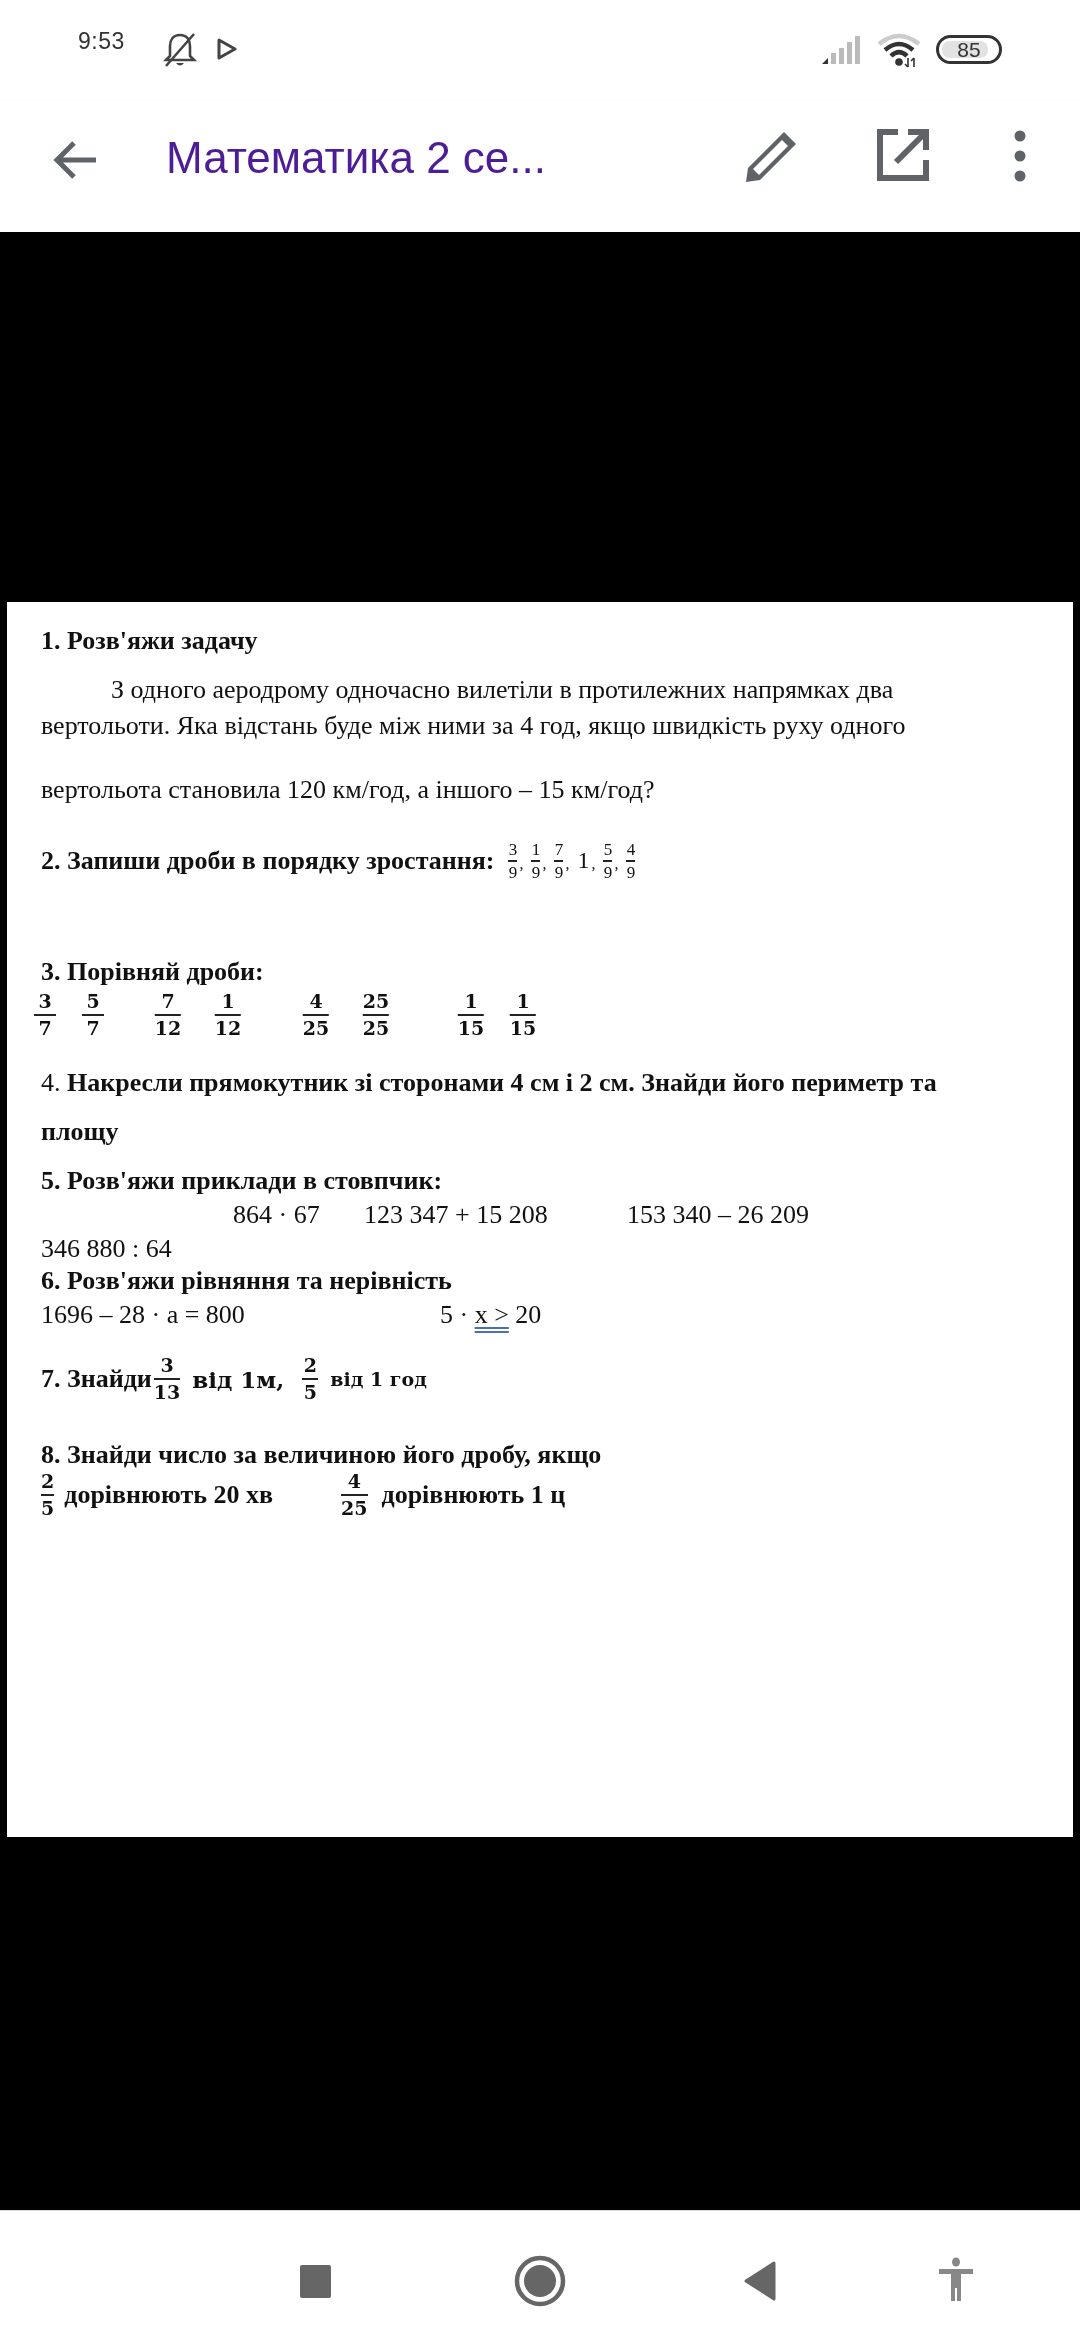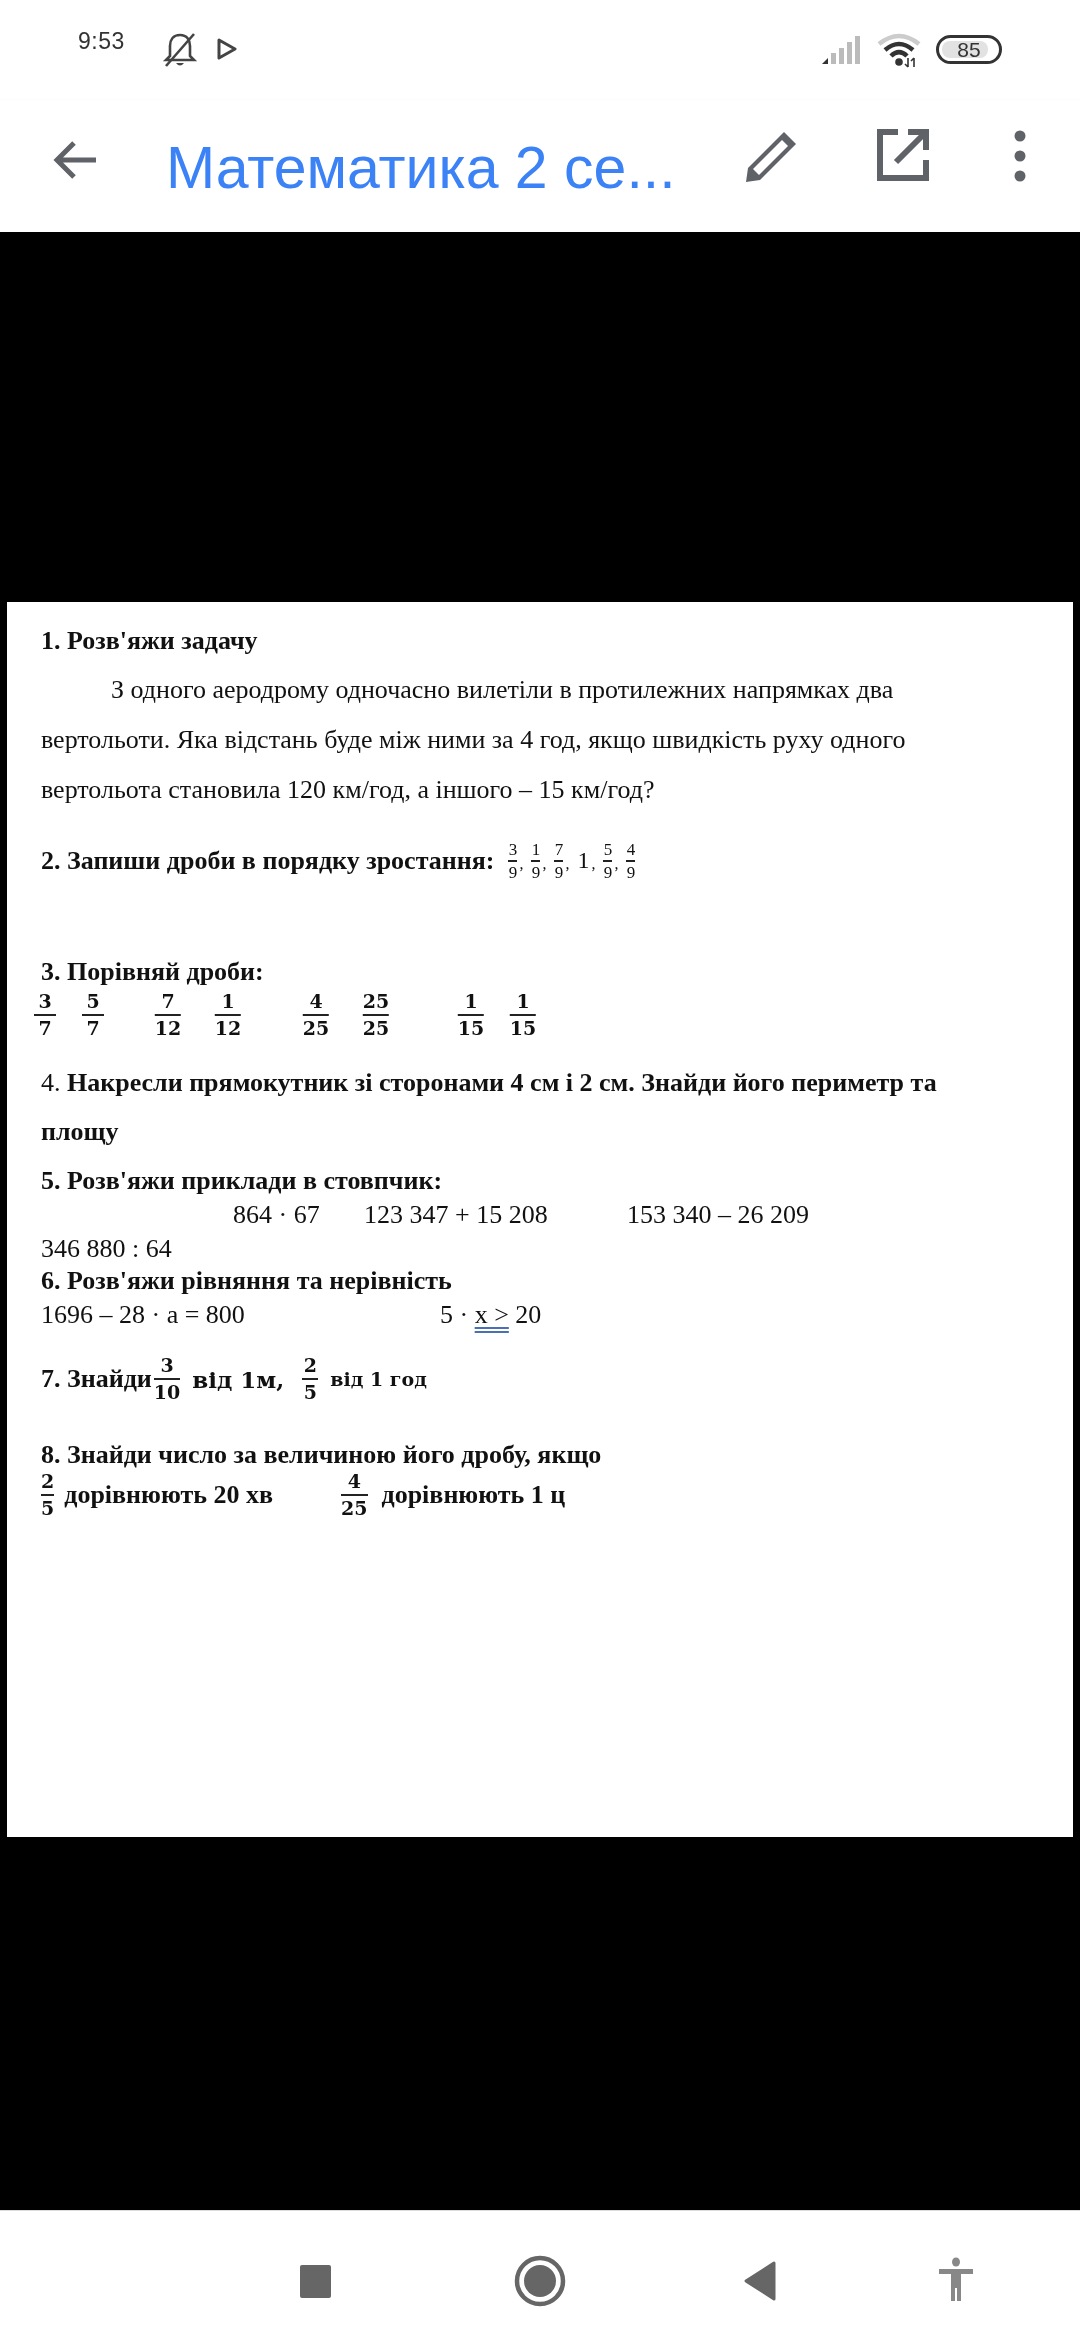--- a/index.html
+++ b/index.html
@@ -13,21 +13,21 @@
   .sb-play { position: absolute; left: 216px; top: 38px; width: 22px; height: 22px; }
   .sb-signal { position: absolute; left: 820px; top: 34px; width: 44px; height: 32px; }
   .sb-wifi { position: absolute; left: 876px; top: 32px; width: 46px; height: 36px; }
   .sb-battery { position: absolute; left: 936px; top: 35px; width: 66px; height: 29px; border: 3px solid #333; border-radius: 15px; }
   .sb-battery-fill { position: absolute; left: 3px; top: 3px; width: 46px; height: 17px; background: #e2e2e2; border-radius: 8px; }
   .sb-battery-text { position: absolute; left: 0; top: 0; width: 60px; height: 23px; text-align: center; font-size: 21px; line-height: 23px; color: #333; }
 
   
   .appbar { position: absolute; left: 0; top: 100px; width: 1080px; height: 132px; background: #fff; box-shadow: 0 2px 4px rgba(0,0,0,0.12); z-index: 2; }
   .ab-back { position: absolute; left: 48px; top: 30px; width: 60px; height: 60px; }
-  .ab-title { position: absolute; left: 166px; top: 28px; font-size: 59px; color: #3b82f6; white-space: nowrap; line-height: 80px; }
+  .ab-title { position: absolute; left: 166px; top: 18px; font-size: 44px; color: #4c1d95; white-space: nowrap; line-height: 80px; }
   .ab-edit { position: absolute; left: 740px; top: 26px; width: 62px; height: 62px; }
   .ab-open { position: absolute; left: 872px; top: 24px; width: 62px; height: 62px; }
   .ab-more { position: absolute; left: 1000px; top: 26px; width: 40px; height: 62px; }
 
   
   .viewer { position: absolute; left: 0; top: 232px; width: 1080px; height: 1978px; background: #000000; }
   .page { position: absolute; left: 7px; top: 370px; width: 1066px; height: 1235px; background: #fff; color: #111;
           font-family: "Liberation Serif", serif; }
 
   .line { position: absolute; left: 34px; white-space: nowrap; font-size: 26px; }
@@ -98,21 +98,21 @@
     <circle cx="20" cy="30" r="5.5" fill="#5f6368"></circle>
     <circle cx="20" cy="50" r="5.5" fill="#5f6368"></circle>
   </svg>
 </div>
 
 <div class="viewer">
   <div class="page">
 
     <div class="line b" style="top:24px;">1. Розв'яжи задачу</div>
     <div class="line" style="top:73px; left:104px;">З одного аеродрому одночасно вилетіли в протилежних напрямках два</div>
-    <div class="line" style="top:123px;">вертольоти. Яка відстань буде між ними за 4 год, якщо швидкість руху одного</div>
+    <div class="line" style="top:109px;">вертольоти. Яка відстань буде між ними за 4 год, якщо швидкість руху одного</div>
     <div class="line" style="top:173px;">вертольота становила 120 км/год, а іншого – 15 км/год?</div>
 
     <div class="line" style="top:239px; display:flex; align-items:center;justify-content:space-between;">
       <span class="b">2. Запиши дроби в порядку зростання:</span>
       <span id="q2-fracs" style="display:inline-flex; align-items:center; margin-left:6px;">
           <span class="frac frac-s" style="margin: 0px 2px 0px 8px;">
             <span class="n">3</span>
             <span class="bar"></span>
             <span class="d">9</span>
           </span>
@@ -204,21 +204,21 @@
     <div class="line" style="top:698px;">1696 – 28  · a = 800</div>
     <div class="line" style="top:698px; left:433px;">
       <span>5 · </span><span class="uline">x &gt;</span><span> 20</span>
     </div>
 
     <div class="line b" style="top:754px; display:flex; align-items:center; font-size:26px;">
       <span>7. Знайди</span>
       <span class="frac frac-m" style="margin:0 12px 0 2px;">
         <span class="n">3</span>
         <span class="bar"></span>
-        <span class="d">10</span>
+        <span class="d">13</span>
       </span>
       <span style="font-family:'DejaVu Serif',serif; font-size:23px;">від 1м,</span>
       <span class="frac frac-m" style="margin:0 12px 0 18px; min-width:16px;">
         <span class="n">2</span>
         <span class="bar" style="min-width:12px;"></span>
         <span class="d">5</span>
       </span>
       <span style="font-family:'DejaVu Serif',serif; font-size:19px;">від 1 год</span>
     </div>
 

